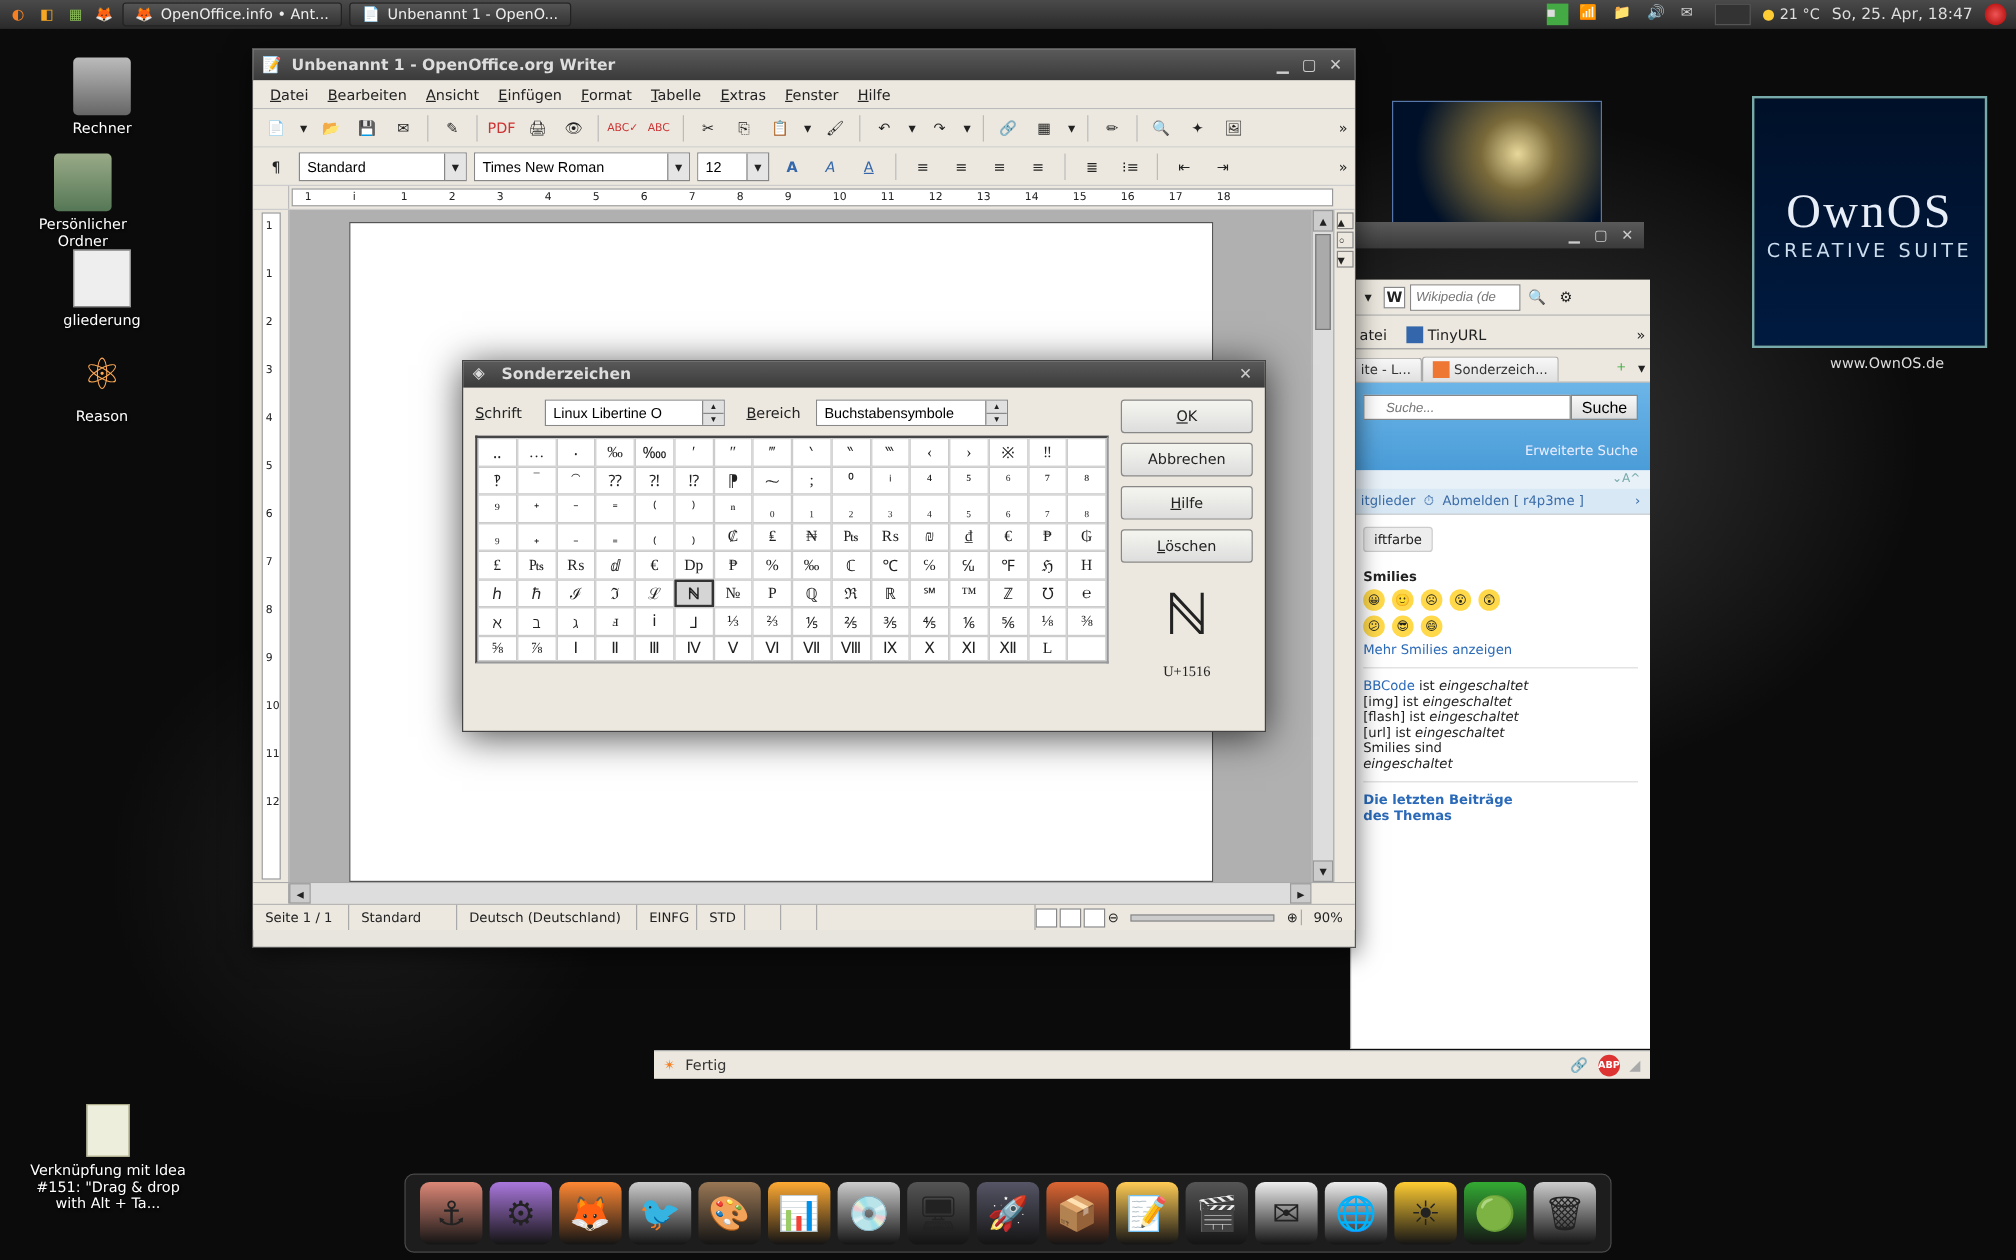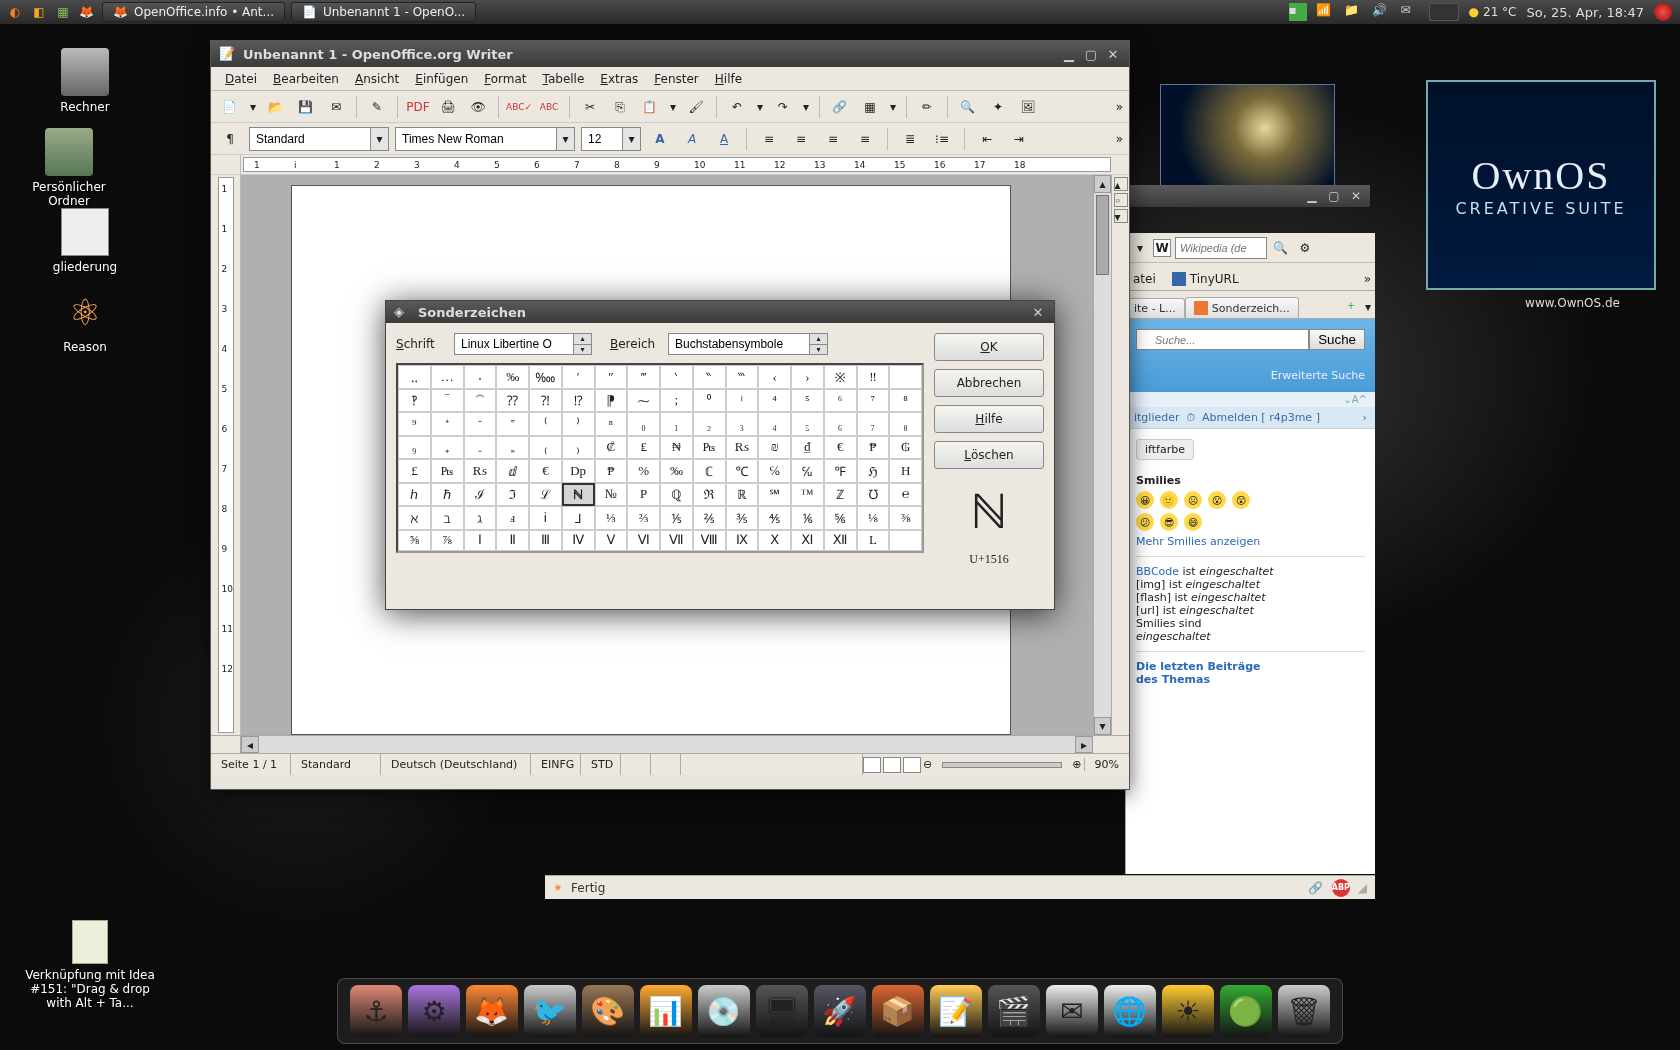--- a/index.html
+++ b/index.html
@@ -51,21 +51,21 @@
   }
   .desk-icon .glyph {
     width: 48px; height: 48px; margin: 0 auto 4px;
     display:flex; align-items:center; justify-content:center;
   }
   .desk-label { text-shadow: 1px 1px 2px #000; }
 
   
   .ownos-box {
     position: absolute; top: 80px; right: 24px;
-    width: 230px; height: 210px;
+    width: 196px; height: 210px;
     border: 2px solid #7aa;
     background: linear-gradient(#001028, #001a40);
     display: flex; flex-direction: column; align-items:center; justify-content:center;
     color: #cde;
   }
   .ownos-title { font-size: 40px; font-family: serif; letter-spacing: 2px; color:#e8eef8;}
   .ownos-sub { font-size: 16px; letter-spacing: 3px; }
   .ownos-url { position: absolute; top: 296px; right: 60px; color:#ddd; }
 
   
@@ -654,21 +654,21 @@
       <span class="win-btn">✕</span>
     </div>
   </div>
   <div class="sonder-body">
     <div class="char-left">
       <div class="field-row">
         <span style="width:50px;">
           <span class="und">S</span>chrift
         </span>
         <div class="spin">
-          <input style="width: 118px;" value="Linux Libertine O">
+          <input style="width: 130px;" value="Linux Libertine O">
           <div class="spb">
               <div>▴</div>
               <div>▾</div>
             </div>
         </div>
         <span style="width:50px;margin-left:10px;">
           <span class="und">B</span>ereich
         </span>
         <div class="spin">
           <input style="width: 140px;" value="Buchstabensymbole">

